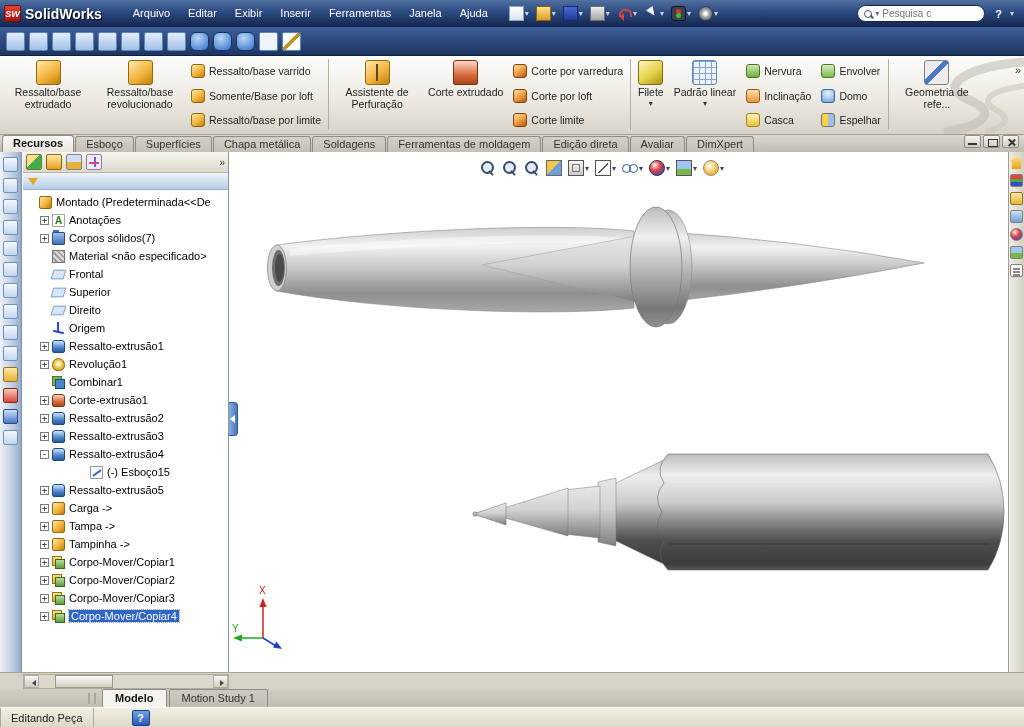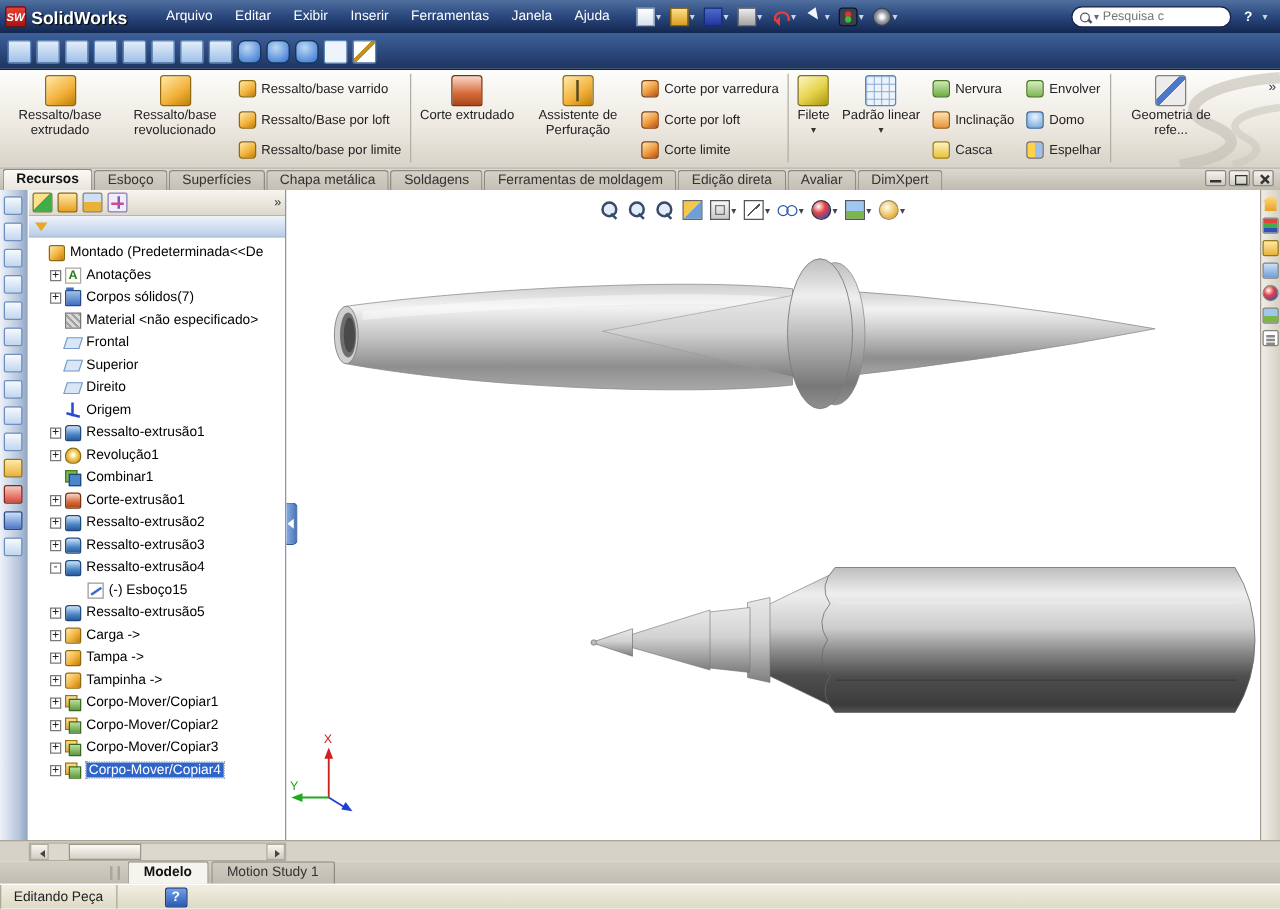--- a/index.html
+++ b/index.html
@@ -63,21 +63,21 @@
 .rib-icon{background:linear-gradient(#cfe8b8,#6fae3e);border-color:#46761e}
 .draft-icon{background:linear-gradient(#ffe2b0,#e8953a);border-color:#9c560e}
 .shell-icon{background:linear-gradient(#fff2c0,#e8c23a);border-color:#9c820e}
 .wrap-icon{background:linear-gradient(#d8ecc8,#7fb850);border-color:#46761e}
 .dome-icon{background:radial-gradient(circle at 50% 28%,#e8f4ff,#6fa0d8);border-color:#35669c}
 .mirror-icon{background:linear-gradient(90deg,#ffd24a 47%,#fff 47% 53%,#9fc0e8 53%);border-color:#74706a}
 .ref-geometry-icon{background:linear-gradient(135deg,#ececec 40%,#4a77c8 40% 56%,#ececec 56%);border-color:#808080}
 #ribbon-overflow{position:absolute;right:3px;top:8px;font-size:11px;color:#333}
 
 
-#cmdtabs{position:absolute;top:135px;left:0;right:0;height:17px;background:linear-gradient(#ded9d0,#c0bbb0);display:flex;align-items:center;padding-left:2px}
+#cmdtabs{position:absolute;top:135px;left:0;right:0;height:17px;background:linear-gradient(#ded9d0,#c0bbb0);display:flex;align-items:flex-start;padding-left:2px}
 .ctab{padding:1px 10px 2px;color:#333;border:1px solid #8f8b82;border-bottom:none;border-radius:3px 3px 0 0;background:linear-gradient(#d6d1c7,#c4bfb4);margin-right:1px;height:16px;white-space:nowrap}
 .ctab.active{background:linear-gradient(#fbfaf7,#e9e5dc);font-weight:bold;color:#111;height:17px}
 #doc-controls{margin-left:auto;display:flex;gap:2px;margin-right:5px;align-items:center;padding-bottom:2px}
 .dc{width:17px;height:13px;background:linear-gradient(#f6f4ee,#cfccc2);border:1px solid #8f8b82;border-radius:2px;position:relative}
 .dc-min::before{content:"";position:absolute;left:3px;right:3px;bottom:2px;height:2px;background:#333}
 .dc-restore::before{content:"";position:absolute;left:4px;top:3px;width:8px;height:6px;border:1px solid #333}
 .dc-close::before,.dc-close::after{content:"";position:absolute;left:7.5px;top:2px;width:1.5px;height:9px;background:#333}
 .dc-close::before{transform:rotate(45deg)}
 .dc-close::after{transform:rotate(-45deg)}
 
@@ -97,21 +97,21 @@
 .configuration-manager-icon{background:linear-gradient(#cfe0f5 50%,#e8b23a 50%);border:1px solid #84807a}
 .dimxpert-manager-icon{background:#f0ecf8;border:1px solid #8a7ab8}
 .dimxpert-manager-icon::before{content:"";position:absolute;left:7px;top:2px;width:2px;height:10px;background:#7a5ad0}
 .dimxpert-manager-icon::after{content:"";position:absolute;top:7px;left:2px;height:2px;width:10px;background:#d04a8a}
 #tree-tabs .ovf{margin-left:auto;color:#333;font-size:10px}
 #tree-filter{height:17px;background:linear-gradient(#eef4fc,#b9cde8);border-bottom:1px solid #9ab0cc;display:flex;align-items:center;padding:0 5px;gap:4px;flex:none}
 .funnel-icon{width:0;height:0;border-left:5px solid transparent;border-right:5px solid transparent;border-top:7px solid #e8a820}
 #tree-body{flex:1;overflow:hidden;padding-top:3px}
 .trow{height:18px;display:flex;align-items:center;padding-left:4px}
 .trow.ind1{padding-left:17px}
-.trow.ind2{padding-left:35px}
+.trow.ind2{padding-left:55px}
 .exp{width:9px;height:9px;border:1px solid #7a7a7a;background:#fff;font-size:9px;line-height:7px;text-align:center;margin-right:3px;flex:none;color:#222;font-family:"DejaVu Sans Mono",monospace}
 .ticn{width:13px;height:13px;margin-right:4px;flex:none;position:relative}
 .tlabel{white-space:nowrap;overflow:hidden}
 .trow.sel .tlabel{background:#2f65c8;color:#fff;padding:0 2px;outline:1px dotted #9ab}
 .part-icon{background:linear-gradient(135deg,#ffe9a8,#f2b23c 55%,#c07f06);border:1px solid #8f6a10;border-radius:2px}
 .sensors-icon{background:radial-gradient(circle at 40% 35%,#d8f4f0,#2a9a8a);border-radius:50%;border:1px solid #1a6a5a}
 .annotations-icon{background:#fffef4;border:1px solid #a8a8a8}
 .annotations-icon::before{content:"A";position:absolute;inset:0;font-size:10px;font-weight:bold;color:#2a7a2a;text-align:center;line-height:12px}
 .solid-bodies-icon{background:linear-gradient(#9fc0e8,#3f6fc0);border:1px solid #2a4a88;border-radius:1px}
 .solid-bodies-icon::before{content:"";position:absolute;left:0;top:-3px;width:6px;height:2px;background:#3f6fc0}
@@ -287,45 +287,45 @@
       </div>
 
       <div class="ri small">
         <span class="ric boss-sweep-icon"></span>
         <span class="rlabel">Ressalto/base varrido</span>
 
       </div>
 
       <div class="ri small">
         <span class="ric boss-loft-icon"></span>
-        <span class="rlabel">Ressalto/Base por loft</span>
+        <span class="rlabel">Somente/Base por loft</span>
 
       </div>
 
       <div class="ri small">
         <span class="ric boss-boundary-icon"></span>
         <span class="rlabel">Ressalto/base por limite</span>
 
       </div>
 
       <div class="ri divider">
         
         
         
+      </div>
+
+      <div class="ri big">
+        <span class="ric hole-wizard-icon"></span>
+        <span class="rlabel">Assistente de Perfuração</span>
+
       </div>
 
       <div class="ri big">
         <span class="ric cut-extrude-icon"></span>
         <span class="rlabel">Corte extrudado</span>
-
-      </div>
-
-      <div class="ri big">
-        <span class="ric hole-wizard-icon"></span>
-        <span class="rlabel">Assistente de Perfuração</span>
 
       </div>
 
 
       <div class="ri small">
         <span class="ric cut-sweep-icon"></span>
         <span class="rlabel">Corte por varredura</span>
 
       </div>
 

